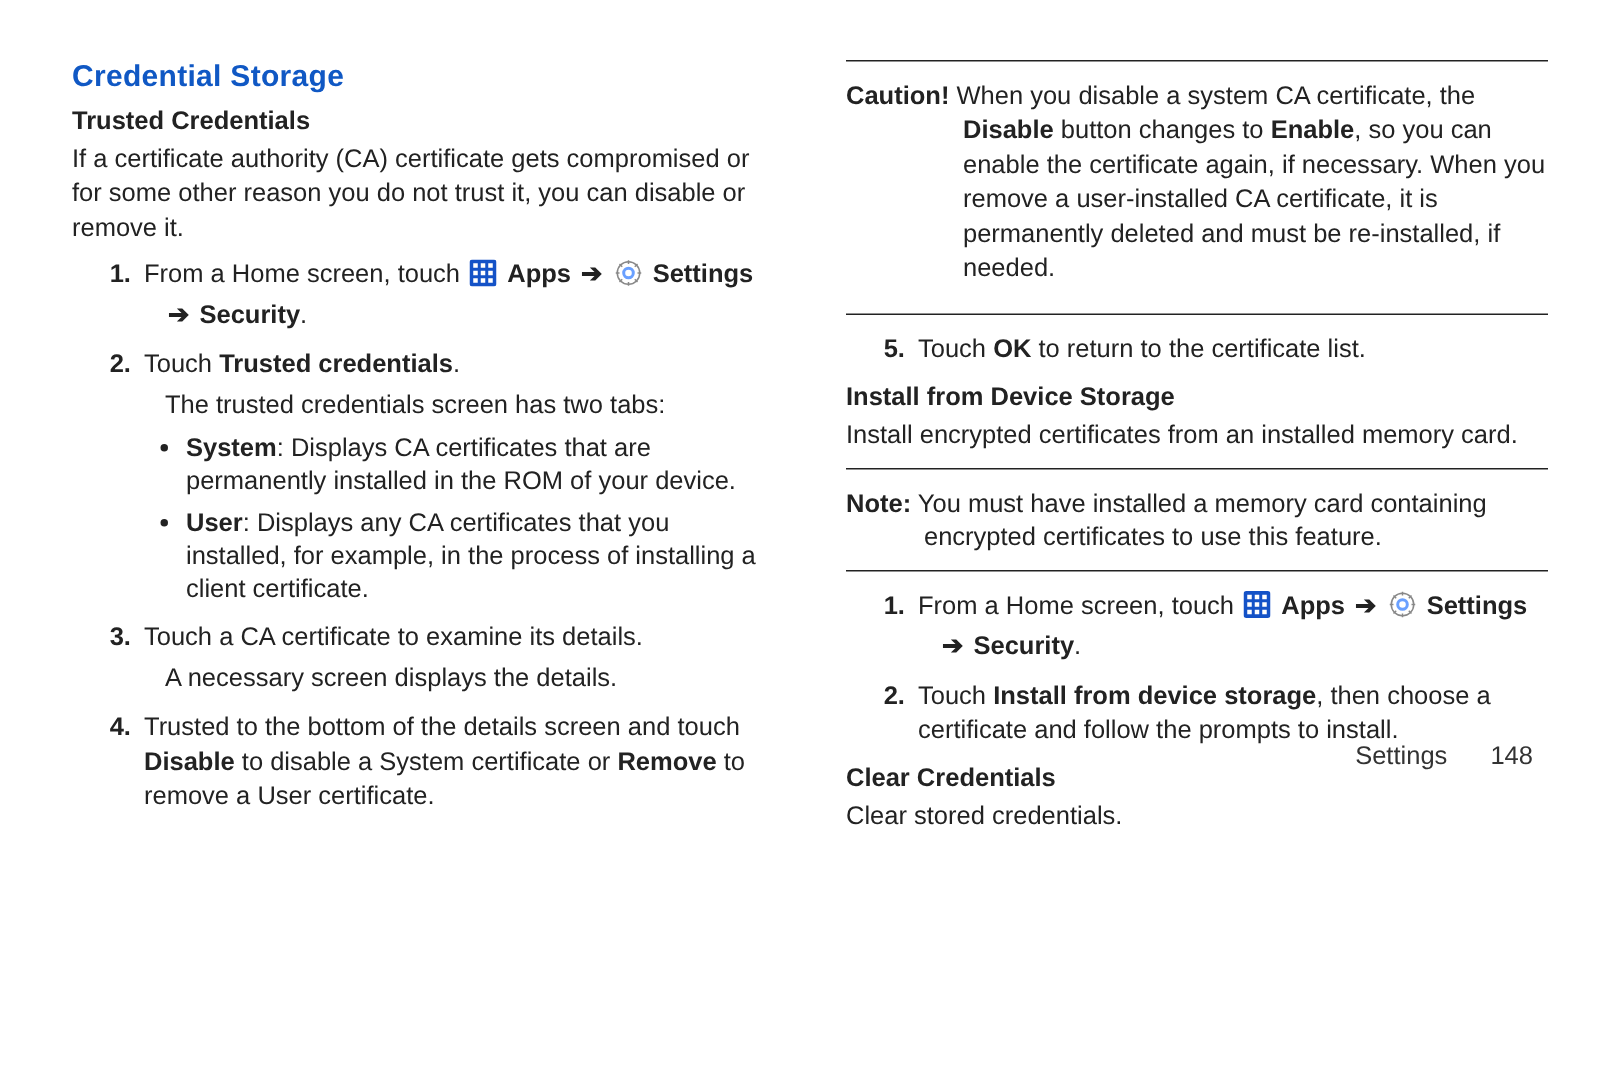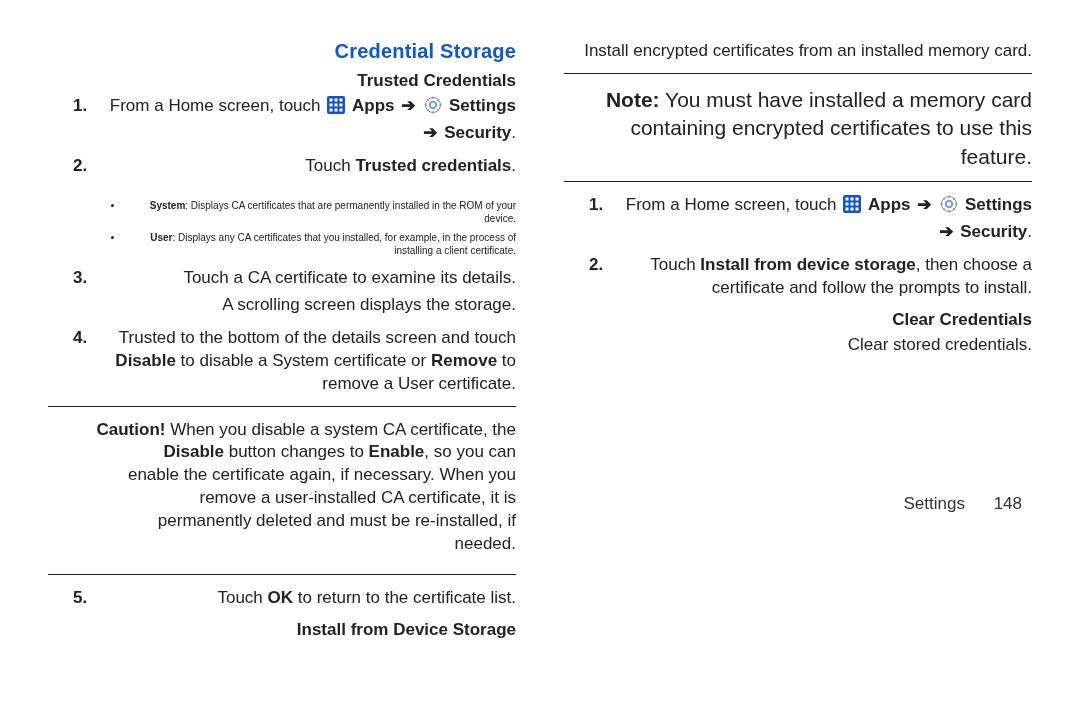--- a/index.html
+++ b/index.html
@@ -10,21 +10,20 @@
     background: #fff;
     font-family: Arial, Helvetica, sans-serif;
     color: #222;
   }
   .page {
     position: relative;
     width: 1080px;
     height: 540px;
     box-sizing: border-box;
     padding: 40px 48px 30px 48px;
-    text-align: right;
   }
   .cols {
     column-count: 2;
     column-gap: 48px;
     column-fill: auto;
     height: 620px;
   }
   .nobreak { break-inside: avoid; }
   h1.section-title {
     margin: 0 0 6px 0;
@@ -50,23 +49,23 @@
     font-size: 17px;
     line-height: 1.35;
   }
   ol.steps > li {
     margin-bottom: 10px;
     padding-left: 4px;
   }
   ol.steps > li::marker { font-weight: 700; }
   ul.bullets {
     list-style: disc;
-    margin: 21px 0 6px 0;
+    margin: 6px 0 6px 0;
     padding-left: 28px;
-    font-size: 10px;
+    font-size: 17px;
     line-height: 1.3;
   }
   ul.bullets li { margin-bottom: 6px; }
   .bold { font-weight: 700; }
   .arrow { font-weight: 700; margin: 0 2px; }
   .icon {
     display: inline-block;
     vertical-align: -3px;
     width: 18px; height: 18px;
     margin: 0 2px;
@@ -87,21 +86,21 @@
     margin: 10px 0 12px 0;
   }
   .hanging {
     font-size: 17px;
     line-height: 1.35;
     margin: 0 0 18px 0;
     padding-left: 78px;
     text-indent: -78px;
   }
   .hanging-note {
-    font-size: 21px;
+    font-size: 17px;
     line-height: 1.35;
     margin: 0 0 6px 0;
     padding-left: 52px;
     text-indent: -52px;
   }
   .footer {
     position: absolute;
     right: 58px;
     bottom: 26px;
     font-size: 17px;
@@ -114,20 +113,21 @@
 </head>
 <body>
 
 <div class="page">
   <div class="cols">
 
     <h1 class="section-title nobreak">Credential Storage</h1>
 
     <h2 class="sub nobreak">Trusted Credentials</h2>
 
+    <p class="body nobreak">If a certificate authority (CA) certificate gets compromised or for some other reason you do not trust it, you can disable or remove it.</p>
 
     <ol class="steps">
       <li class="nobreak">
         <span>From a Home screen, touch </span>
         <span class="icon apps-icon">
           <svg viewBox="0 0 18 18">
               <rect class="bg" x="0" y="0" width="18" height="18" rx="2"></rect>
             <rect class="dot" x="2.5" y="2.5" width="3" height="3"></rect>
               <rect class="dot" x="7.5" y="2.5" width="3" height="3"></rect>
               <rect class="dot" x="12.5" y="2.5" width="3" height="3"></rect>
@@ -158,29 +158,30 @@
             </svg>
         </span>
         <span class="bold">Settings</span>
         <span class="li-cont">
           <span class="bold arrow">➔ </span><span class="bold">Security</span><span>.</span>
         </span>
       </li>
 
       <li class="nobreak">
         <span>Touch </span><span class="bold">Trusted credentials</span><span>.</span>
+        <span class="li-cont">The trusted credentials screen has two tabs:</span>
         <ul class="bullets">
           <li><span class="bold">System</span><span>: Displays CA certificates that are permanently installed in the ROM of your device.</span></li>
           <li><span class="bold">User</span><span>: Displays any CA certificates that you installed, for example, in the process of installing a client certificate.</span></li>
         </ul>
       </li>
 
       <li class="nobreak">
         <span>Touch a CA certificate to examine its details.</span>
-        <span class="li-cont">A scrolling screen displays the storage.</span>
+        <span class="li-cont">A necessary screen displays the details.</span>
       </li>
 
       <li class="nobreak">
         <span>Trusted to the bottom of the details screen and touch </span><span class="bold">Disable</span><span> to disable a System certificate or </span><span class="bold">Remove</span><span> to remove a User certificate.</span>
       </li>
     </ol>
 
     <div class="nobreak">
       <hr class="rule">
       <p class="hanging">

